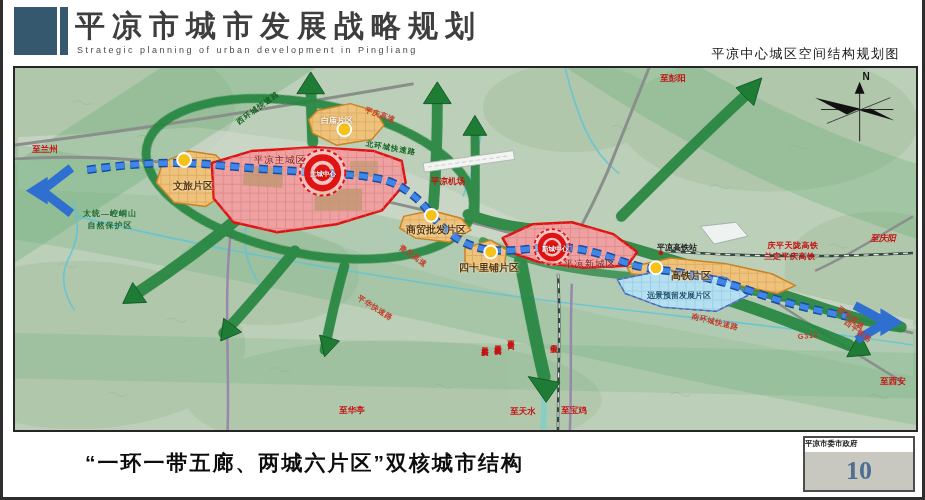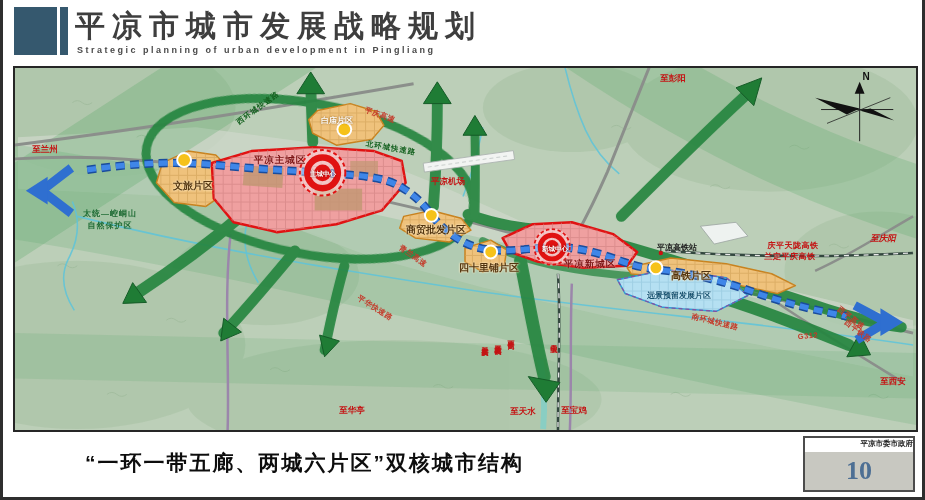--- a/index.html
+++ b/index.html
@@ -5,63 +5,64 @@
   html,body{margin:0;padding:0;background:#fff;}
   .page{position:relative;width:925px;height:500px;background:#fff;overflow:hidden;
         border-left:3px solid #2e2e2e;border-right:3px solid #2e2e2e;border-bottom:3px solid #2e2e2e;
         box-sizing:border-box;font-family:"Liberation Sans",sans-serif;}
   
   .hdr{position:absolute;left:0;top:0;width:100%;height:64px;background:#fff;}
   .hdr-sq{position:absolute;left:11px;top:7px;width:43px;height:48px;background:#35586e;}
   .hdr-bar{position:absolute;left:57px;top:7px;width:8px;height:48px;background:#35586e;}
   .hdr-title{position:absolute;left:72px;top:10px;font-size:30px;line-height:32px;font-weight:bold;
              color:#3e3e3e;letter-spacing:7px;white-space:nowrap;}
-  .hdr-sub{position:absolute;left:74px;top:45px;font-size:9px;font-weight:bold;color:#4a4a4a;
+  .hdr-sub{position:absolute;left:74px;top:45px;font-size:9px;font-weight:normal;color:#4a4a4a;
            letter-spacing:2.5px;white-space:nowrap;}
   .hdr-maptitle{position:absolute;right:22px;top:45px;font-size:13px;color:#151515;
                 letter-spacing:1.5px;white-space:nowrap;}
   
   .map{position:absolute;left:10px;top:66px;width:905px;height:366px;border:2px solid #262626;
        box-sizing:border-box;background:#bccfb8;overflow:hidden;}
   .map svg{position:absolute;left:0;top:0;}
   #map-labels{position:absolute;left:0;top:0;width:100%;height:100%;}
   .map-label{position:absolute;white-space:nowrap;line-height:1;}
   .dest{color:#c41414;font-size:8.5px;font-weight:bold;}
   .rail{color:#c41414;font-size:8px;font-weight:bold;letter-spacing:.5px;}
   .rail-v{color:#c41414;font-size:7px;font-weight:bold;writing-mode:vertical-rl;letter-spacing:.5px;}
   .road-red{color:#c43a2a;font-size:7.5px;font-weight:bold;letter-spacing:.5px;}
   .road-green{color:#14611f;font-size:7.5px;font-weight:bold;letter-spacing:1px;}
   .nature{color:#1d6b33;font-size:8px;font-weight:bold;letter-spacing:1px;}
   .zone{color:#53350f;font-size:10px;font-weight:bold;text-shadow:0 0 2px #ffe9c0,0 0 2px #ffe9c0;}
   .zone-light{color:#fff;font-size:8px;font-weight:bold;text-shadow:0 0 2px rgba(120,70,0,.9);}
   .zone-blue{color:#14506e;font-size:8px;font-weight:bold;text-shadow:0 0 2px #eaf6fb;}
-  .city{color:#7c1212;font-size:9.5px;font-weight:bold;letter-spacing:1px;text-shadow:0 0 2px rgba(255,230,230,.7);}
+  .city{color:#7c1212;font-size:9.5px;font-weight:normal;letter-spacing:1px;text-shadow:0 0 2px rgba(255,230,230,.7);}
   .core{color:#fff;font-size:6.5px;font-weight:bold;text-shadow:0 0 2px #7a0000;}
   .station{color:#1c1c1c;font-size:8px;font-weight:bold;}
   .compass-n{color:#111;font-size:10px;font-weight:bold;}
   
   .cap{position:absolute;left:82px;top:449px;font-size:21px;font-weight:bold;color:#0d0d0d;letter-spacing:2px;}
   .stamp{position:absolute;left:800px;top:436px;width:112px;height:56px;border:2px solid #4c4c4c;
          background:#fff;box-sizing:border-box;}
-  .stamp-top{position:absolute;left:0;top:1px;width:100%;height:13px;text-align:right;
+  .stamp-top{position:absolute;left:0;top:1px;width:100%;height:13px;text-align:left;
              font-size:7.5px;font-weight:bold;color:#222;font-family:"Liberation Serif",serif;}
   .stamp-num{position:absolute;left:0;top:14px;right:0;bottom:0;background:#c8c8c1;
              display:flex;align-items:center;justify-content:center;
              font-size:26px;font-weight:bold;color:#4d6f94;font-family:"Liberation Serif",serif;}
 </style>
 </head>
 <body>
 
 <div class="page">
 
   <div class="hdr">
     <div class="hdr-sq"></div>
     <div class="hdr-bar"></div>
     <div class="hdr-title">平凉市城市发展战略规划</div>
     <div class="hdr-sub">Strategic planning of urban development in Pingliang</div>
+    <div class="hdr-maptitle">平凉中心城区空间结构规划图</div>
   </div>
 
   <div class="map">
     <svg width="901" height="362" viewBox="0 0 905 366">
       <defs>
         <pattern id="gR" width="9" height="9" patternUnits="userSpaceOnUse">
           <path d="M0 .5H9 M.5 0V9" stroke="#cf8080" stroke-width="1" fill="none"></path>
         </pattern>
         <pattern id="gO" width="9" height="9" patternUnits="userSpaceOnUse">
           <path d="M0 .5H9 M.5 0V9" stroke="#cf9f55" stroke-width="1" fill="none"></path>

